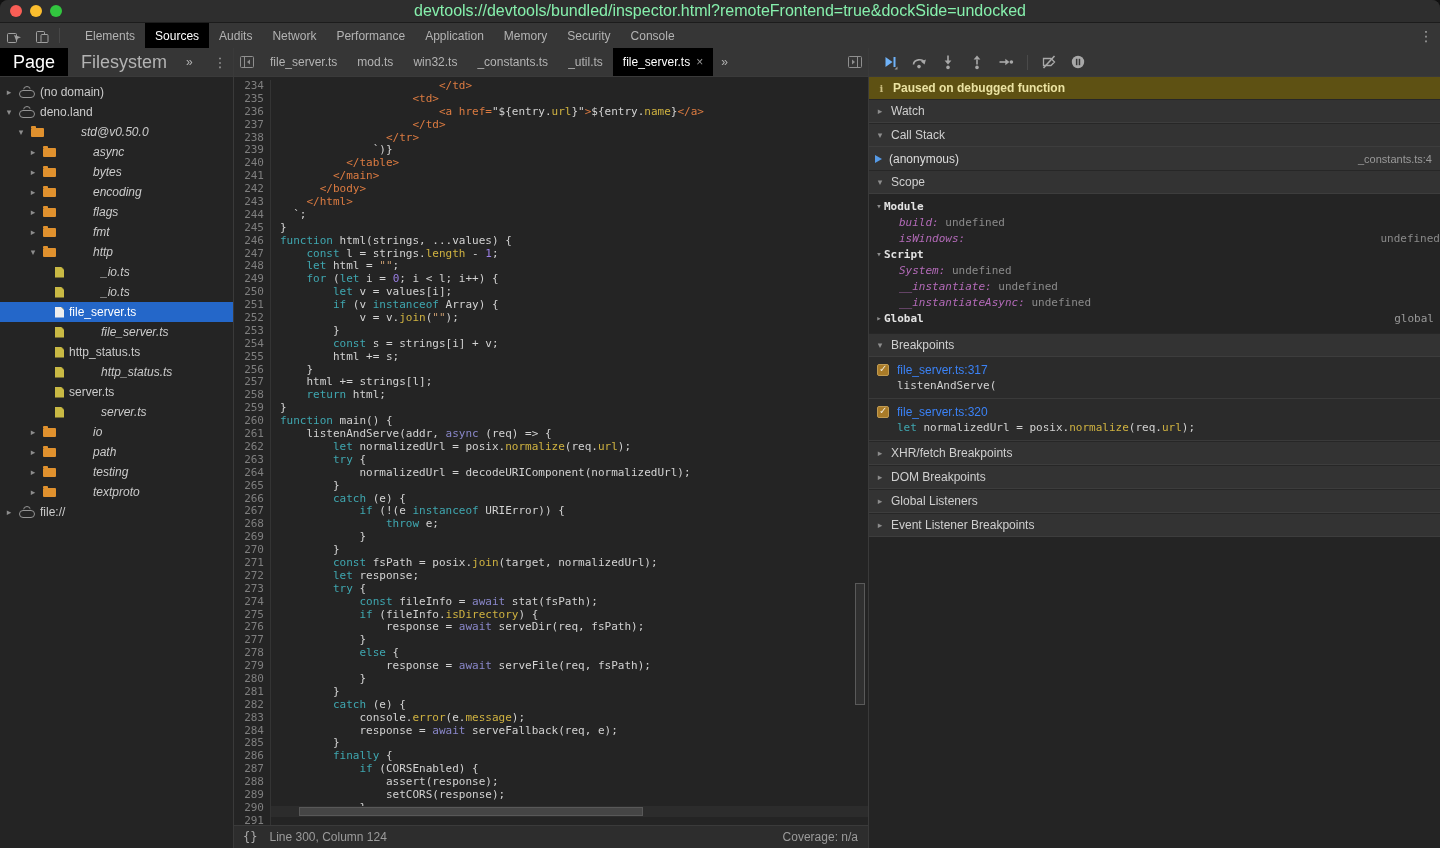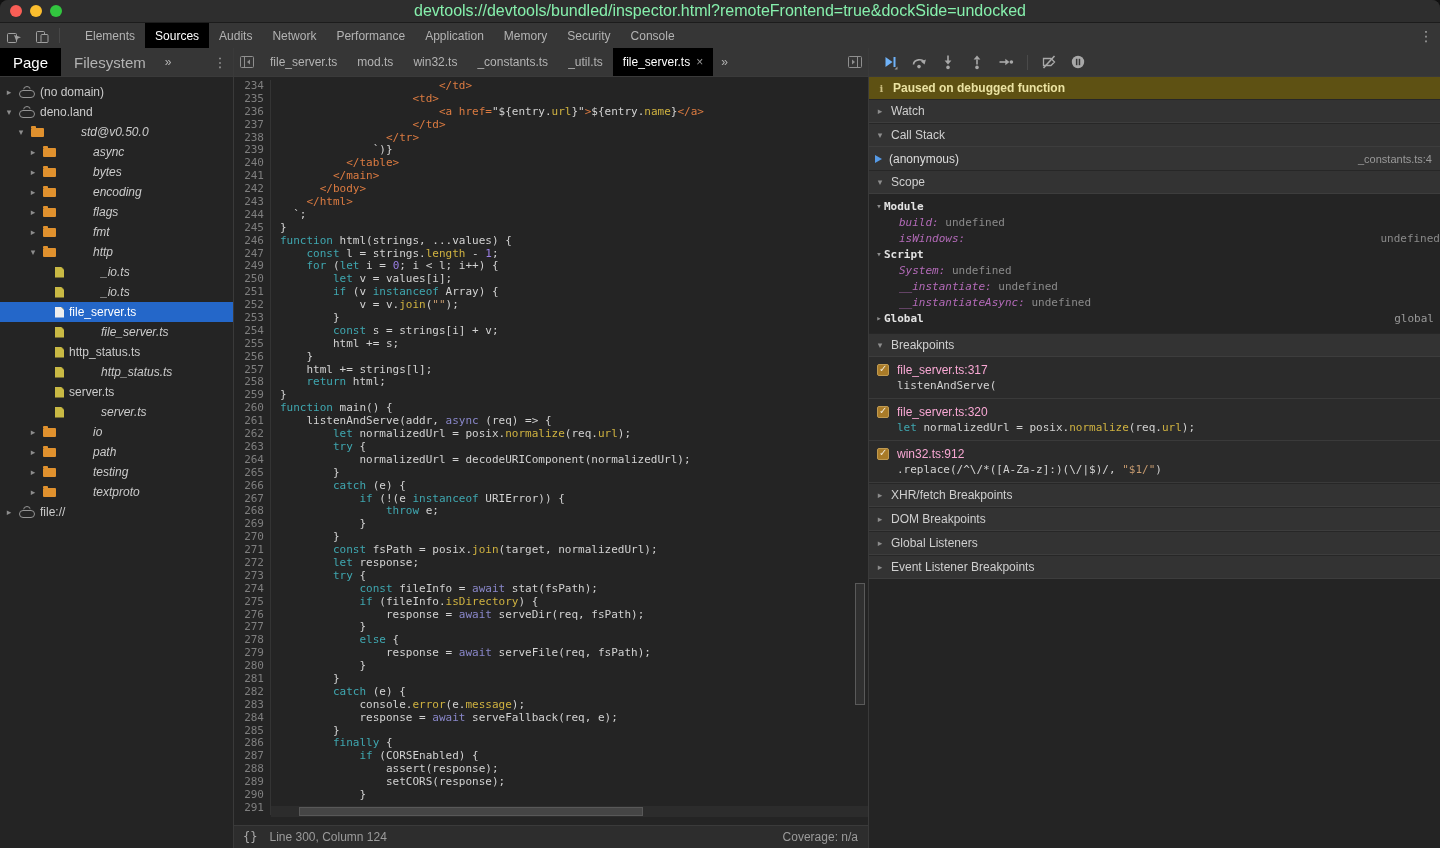--- a/index.html
+++ b/index.html
@@ -28,21 +28,21 @@
   
   .sidebar{position:absolute;left:0;top:48px;width:233px;bottom:0;border-right:1px solid #3a3a3a;
            display:flex;flex-direction:column;background:#242424;}
   .editor{position:absolute;left:234px;top:48px;width:634px;bottom:0;border-right:1px solid #3a3a3a;
           display:flex;flex-direction:column;background:#242424;}
   .rpanel{position:absolute;left:869px;top:48px;right:0;bottom:0;display:flex;flex-direction:column;background:#242424;}
 
   
   .sb-head{height:28px;background:#363636;border-bottom:1px solid #3a3a3a;display:flex;align-items:stretch;flex:none;}
   .sb-tabs{display:flex;}
-  .sb-tab{padding:0 13px;font-size:15px;color:#b3b3b3;display:flex;align-items:center;}
+  .sb-tab{padding:0 13px;font-size:18px;color:#b3b3b3;display:flex;align-items:center;}
   .sb-tab.active{background:#000;color:#fff;}
   .sb-over{display:flex;align-items:center;color:#b3b3b3;font-size:12px;padding:0 6px;}
   .sb-kebab{margin-left:auto;width:26px;display:flex;align-items:center;justify-content:center;color:#a8a8a8;font-size:13px;}
   .tree{flex:1;overflow:hidden;padding-top:5px;font-size:12px;color:#cbcbcb;}
   .trow{height:20px;display:flex;align-items:center;gap:5px;}
   .trow.selected{background:#2467c9;color:#fff;}
   .tw{width:10px;text-align:center;color:#8d8d8d;font-size:9px;flex:none;}
   .it{font-style:italic;margin-left:32px;}
   .i-folder{position:relative;width:13px;height:9px;background:#e0912e;border-radius:1px;flex:none;margin-top:1px;}
   .i-folder::before{content:"";position:absolute;top:-2px;left:0;width:5px;height:2px;background:#e0912e;border-radius:1px 1px 0 0;}
@@ -87,21 +87,21 @@
   .cs-row{height:23px;background:#343434;display:flex;align-items:center;padding:0 8px 0 6px;font-size:12px;color:#dcdcdc;flex:none;}
   .cs-mark{width:0;height:0;border-left:7px solid #569ae6;border-top:4.5px solid transparent;border-bottom:4.5px solid transparent;margin-right:7px;flex:none;}
   .cs-loc{margin-left:auto;color:#999;font-size:11px;}
   .scope{font-family:"DejaVu Sans Mono",monospace;font-size:11px;color:#cfcfcf;padding:4px 0 7px;}
   .sc-row{height:16px;display:flex;align-items:center;}
   .sc-g{font-weight:bold;color:#e3e3e3;}
   .sc-name{color:#b36ab8;font-style:italic;}
   .sc-val{color:#8a8a8a;}
   .sc-right{margin-left:auto;padding-right:6px;color:#9a9a9a;}
   .bp{background:#2b2b2b;border-bottom:1px solid #3a3a3a;padding:4px 0 4px;}
-  .bp-title{height:17px;display:flex;align-items:center;gap:8px;padding-left:8px;font-size:12px;color:#f9a8d4;}
+  .bp-title{height:17px;display:flex;align-items:center;gap:8px;padding-left:8px;font-size:12px;color:#3b82f6;}
   .bp-check{width:12px;height:12px;border-radius:2px;background:#a97b28;border:1px solid #c09a50;box-sizing:border-box;position:relative;flex:none;}
   .bp-check::after{content:"✓";position:absolute;left:1px;top:-2px;font-size:10px;color:#efe6cf;}
   .bp-code{height:16px;line-height:16px;padding-left:28px;font-family:"DejaVu Sans Mono",monospace;font-size:11px;color:#c4c4c4;white-space:pre;overflow:hidden;}
 </style>
 </head>
 <body>
 
 <div id="app">
 
   <div class="titlebar">
@@ -312,20 +312,21 @@
           <div class="cl"><span class="ln">238</span><span class="ct"><span class="c-t">                &lt;/tr&gt;</span></span></div>
           <div class="cl"><span class="ln">239</span><span class="ct"><span class="c-d">              `)}</span></span></div>
           <div class="cl"><span class="ln">240</span><span class="ct"><span class="c-t">          &lt;/table&gt;</span></span></div>
           <div class="cl"><span class="ln">241</span><span class="ct"><span class="c-t">        &lt;/main&gt;</span></span></div>
           <div class="cl"><span class="ln">242</span><span class="ct"><span class="c-t">      &lt;/body&gt;</span></span></div>
           <div class="cl"><span class="ln">243</span><span class="ct"><span class="c-t">    &lt;/html&gt;</span></span></div>
           <div class="cl"><span class="ln">244</span><span class="ct"><span class="c-d">  `;</span></span></div>
           <div class="cl"><span class="ln">245</span><span class="ct"><span class="c-d">}</span></span></div>
           <div class="cl"><span class="ln">246</span><span class="ct"><span class="c-k">function</span><span class="c-d"> html(strings, ...values) {</span></span></div>
           <div class="cl"><span class="ln">247</span><span class="ct"><span class="c-d">    </span><span class="c-k">const</span><span class="c-d"> l = strings.</span><span class="c-p">length</span><span class="c-d"> - </span><span class="c-n">1</span><span class="c-d">;</span></span></div>
+          <div class="cl"><span class="ln">248</span><span class="ct"><span class="c-d">    </span><span class="c-k">let</span><span class="c-d"> html = </span><span class="c-s">""</span><span class="c-d">;</span></span></div>
           <div class="cl"><span class="ln">249</span><span class="ct"><span class="c-d">    </span><span class="c-k">for</span><span class="c-d"> (</span><span class="c-k">let</span><span class="c-d"> i = </span><span class="c-n">0</span><span class="c-d">; i &lt; l; i++) {</span></span></div>
           <div class="cl"><span class="ln">250</span><span class="ct"><span class="c-d">        </span><span class="c-k">let</span><span class="c-d"> v = values[i];</span></span></div>
           <div class="cl"><span class="ln">251</span><span class="ct"><span class="c-d">        </span><span class="c-k">if</span><span class="c-d"> (v </span><span class="c-k">instanceof</span><span class="c-d"> Array) {</span></span></div>
           <div class="cl"><span class="ln">252</span><span class="ct"><span class="c-d">            v = v.</span><span class="c-p">join</span><span class="c-d">(</span><span class="c-s">""</span><span class="c-d">);</span></span></div>
           <div class="cl"><span class="ln">253</span><span class="ct"><span class="c-d">        }</span></span></div>
           <div class="cl"><span class="ln">254</span><span class="ct"><span class="c-d">        </span><span class="c-k">const</span><span class="c-d"> s = strings[i] + v;</span></span></div>
           <div class="cl"><span class="ln">255</span><span class="ct"><span class="c-d">        html += s;</span></span></div>
           <div class="cl"><span class="ln">256</span><span class="ct"><span class="c-d">    }</span></span></div>
           <div class="cl"><span class="ln">257</span><span class="ct"><span class="c-d">    html += strings[l];</span></span></div>
           <div class="cl"><span class="ln">258</span><span class="ct"><span class="c-d">    </span><span class="c-k">return</span><span class="c-d"> html;</span></span></div>
@@ -499,27 +500,20 @@
           </div>
           <div class="bp-code"><span class="c-d">listenAndServe(</span></div>
         </div>
         <div class="bp">
           <div class="bp-title">
             <span class="bp-check on"></span>
             <span>file_server.ts:320</span>
           </div>
           <div class="bp-code"><span class="c-k">let</span><span class="c-d"> normalizedUrl = posix.</span><span class="c-p">normalize</span><span class="c-d">(req.</span><span class="c-p">url</span><span class="c-d">);</span></div>
         </div>
-        <div class="bp">
-          <div class="bp-title">
-            <span class="bp-check on"></span>
-            <span>win32.ts:912</span>
-          </div>
-          <div class="bp-code"><span class="c-d">.replace(/^\/*([A-Za-z]:)(\/|$)/, </span><span class="c-s">"$1/"</span><span class="c-d">)</span></div>
-        </div>
       </div>
 
     <div id="collapsed-sections">
         <div class="sect">
           <span class="tw">▸</span>
           <span>XHR/fetch Breakpoints</span>
         </div>
         <div class="sect">
           <span class="tw">▸</span>
           <span>DOM Breakpoints</span>

